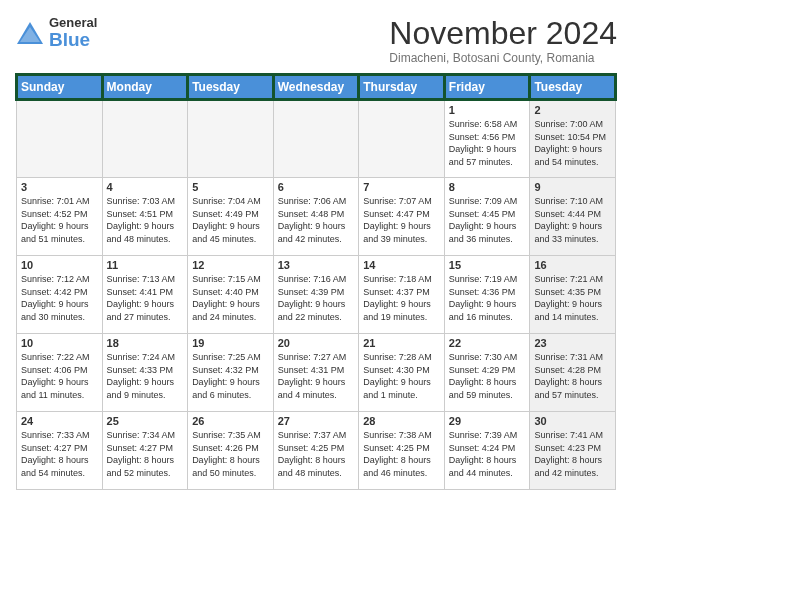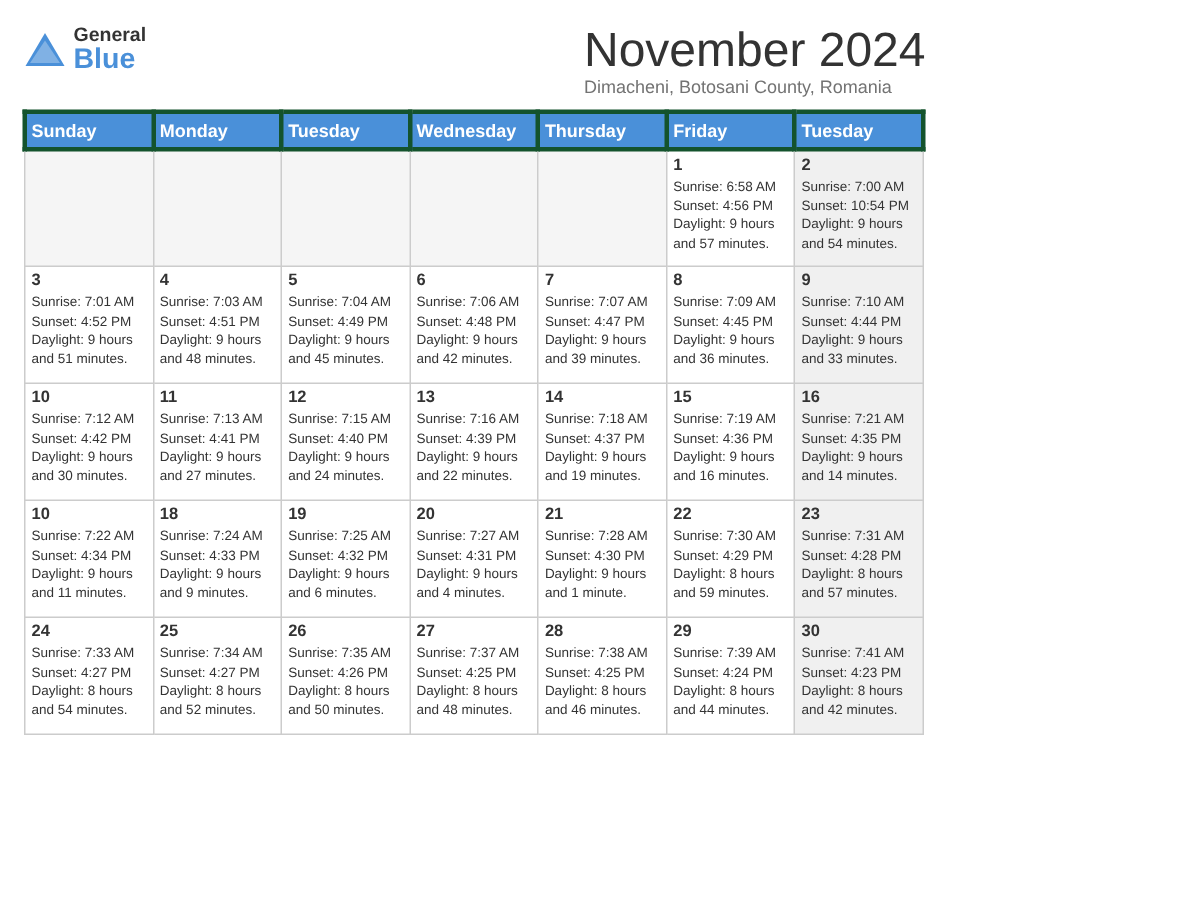--- a/index.html
+++ b/index.html
@@ -236,21 +236,21 @@
             <span class="day-num">16</span>
             <div class="day-info">Sunrise: 7:21 AM
 Sunset: 4:35 PM
 Daylight: 9 hours and 14 minutes.</div>
           </td>
         </tr>
         <tr>
           <td>
             <span class="day-num">10</span>
             <div class="day-info">Sunrise: 7:22 AM
-Sunset: 4:34 PM
+Sunset: 4:06 PM
 Daylight: 9 hours and 11 minutes.</div>
           </td>
           <td>
             <span class="day-num">18</span>
             <div class="day-info">Sunrise: 7:24 AM
 Sunset: 4:33 PM
 Daylight: 9 hours and 9 minutes.</div>
           </td>
           <td>
             <span class="day-num">19</span>

